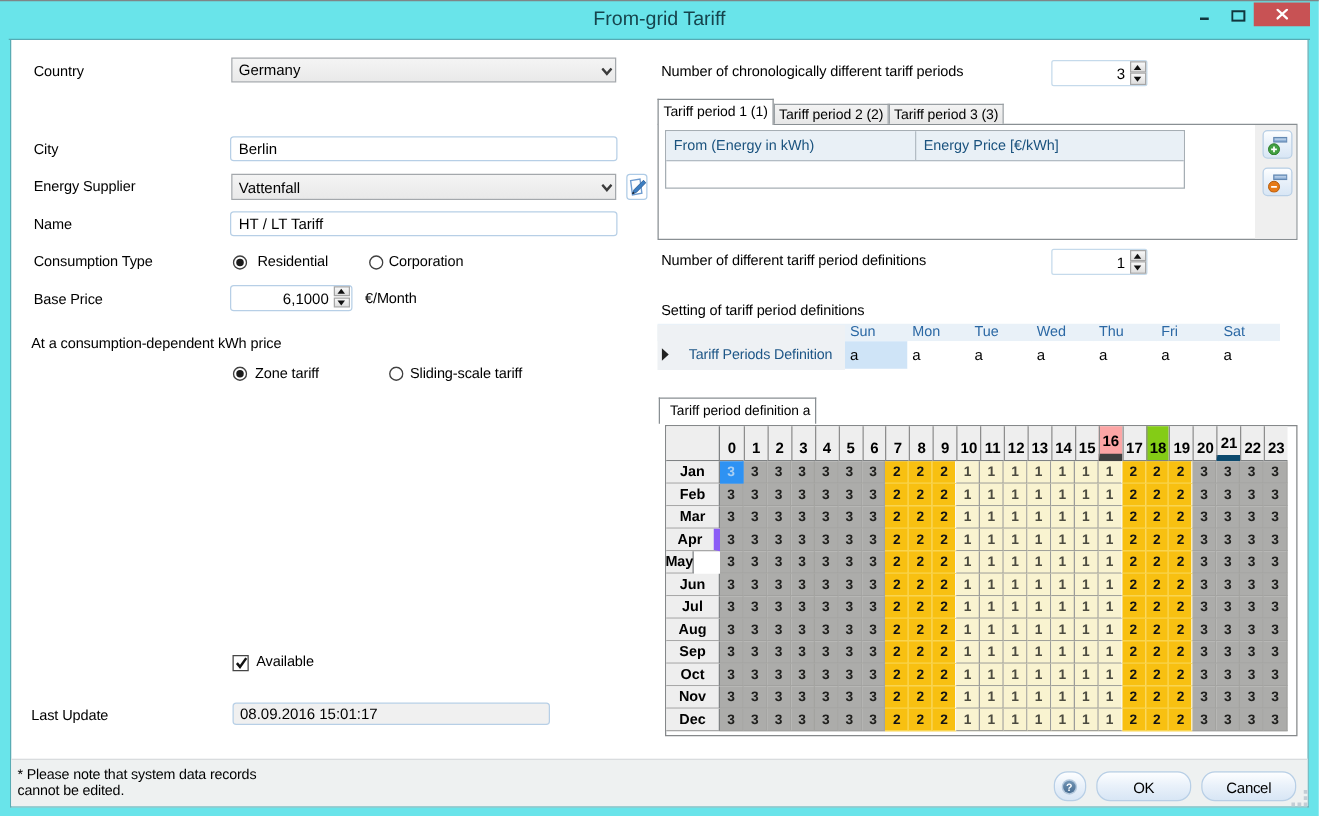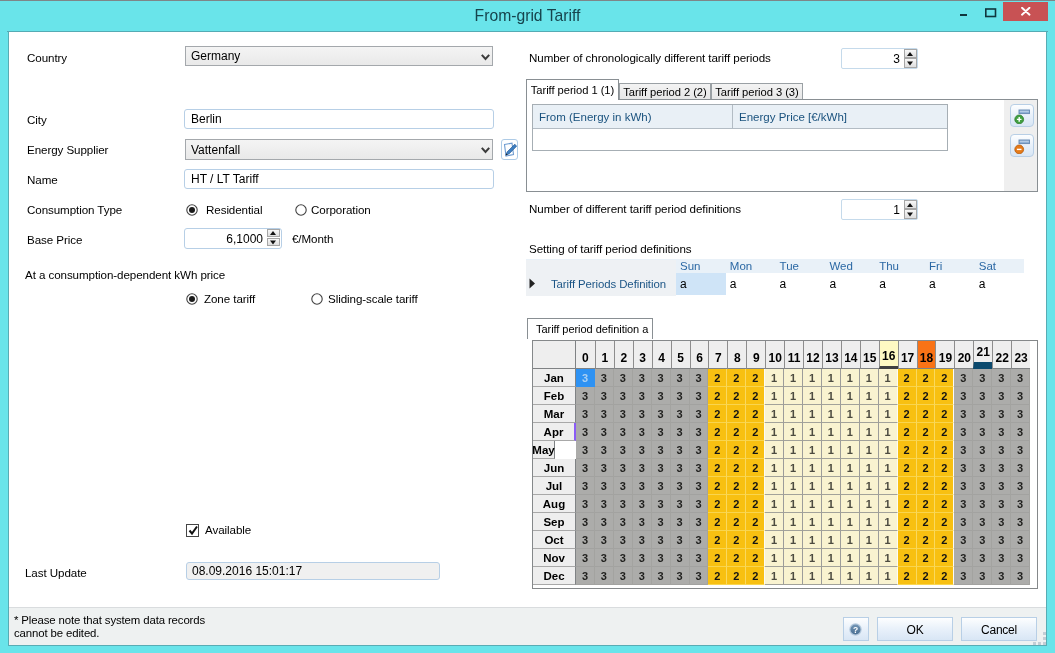--- a/index.html
+++ b/index.html
@@ -2,21 +2,21 @@
 <html><head><meta charset="utf-8">
 <style>
 *{margin:0;padding:0;box-sizing:border-box;}
 html,body{width:1055px;height:653px;overflow:hidden;}
 body{position:relative;font-family:"Liberation Sans",sans-serif;background:#69e4ea;border-top:1px solid #7e8688;}
 .abs{position:absolute;}
 .lbl{position:absolute;font-size:11.6px;letter-spacing:-0.08px;color:#000;line-height:16px;white-space:nowrap;}
 .blbl{position:absolute;font-size:11.6px;letter-spacing:-0.08px;line-height:16px;white-space:nowrap;color:#1a5784;}
 .tb{position:absolute;background:#fff;border:1px solid #b7cfe6;border-radius:3px;font-size:12px;color:#000;display:flex;align-items:center;padding-left:6px;}
 .combo{position:absolute;background:linear-gradient(180deg,#f4f4f4,#e9e9e9);border:1px solid #a4a8ac;font-size:12px;color:#000;display:flex;align-items:center;padding-left:5px;}
-.btn{position:absolute;background:linear-gradient(180deg,#fdfeff 0%,#e9f1fa 48%,#d8e6f5 100%);border:1px solid #b8cfe6;border-radius:0;font-size:12px;letter-spacing:-0.25px;color:#000;display:flex;align-items:center;justify-content:center;padding-top:2px;}
+.btn{position:absolute;background:linear-gradient(180deg,#fdfeff 0%,#e9f1fa 48%,#d8e6f5 100%);border:1px solid #b8cfe6;border-radius:11px;font-size:12px;letter-spacing:-0.25px;color:#000;display:flex;align-items:center;justify-content:center;padding-top:2px;}
 .spinbtn{position:absolute;background:linear-gradient(180deg,#f8f8f8,#dedede);border:1px solid #a6a6a6;}
 .tri-up{width:0;height:0;border-left:3.5px solid transparent;border-right:3.5px solid transparent;border-bottom:4px solid #111;position:absolute;left:50%;top:50%;transform:translate(-50%,-52%);}
 .tri-dn{width:0;height:0;border-left:3.5px solid transparent;border-right:3.5px solid transparent;border-top:4px solid #111;position:absolute;left:50%;top:50%;transform:translate(-50%,-40%);}
 .tab{position:absolute;font-size:11.2px;letter-spacing:-0.05px;color:#000;display:flex;align-items:center;justify-content:center;white-space:nowrap;}
 .tabon{background:#fff;border:1px solid #898f93;border-bottom:none;z-index:5;}
 .taboff{background:linear-gradient(180deg,#f3f3f3,#e7e7e7);border:1px solid #9aa0a4;border-bottom:none;z-index:4;}
 .cell{position:absolute;font-size:11px;font-weight:bold;display:flex;align-items:center;justify-content:center;}
 </style></head><body>
 
 <div class="abs" style="left:7px;top:30px;width:1041px;height:1px;background:#55abb4;"></div>
@@ -160,26 +160,26 @@
 <div class="cell" style="left:689.52px;top:340px;width:18.92px;height:28px;background:#eeeeee;border-left:1px solid #8d8d8d;border-bottom:1px solid #7f8284;font-size:12px;align-items:flex-end;padding-bottom:3px;">6</div>
 <div class="cell" style="left:708.44px;top:340px;width:18.92px;height:28px;background:#eeeeee;border-left:1px solid #8d8d8d;border-bottom:1px solid #7f8284;font-size:12px;align-items:flex-end;padding-bottom:3px;">7</div>
 <div class="cell" style="left:727.36px;top:340px;width:18.92px;height:28px;background:#eeeeee;border-left:1px solid #8d8d8d;border-bottom:1px solid #7f8284;font-size:12px;align-items:flex-end;padding-bottom:3px;">8</div>
 <div class="cell" style="left:746.28px;top:340px;width:18.92px;height:28px;background:#eeeeee;border-left:1px solid #8d8d8d;border-bottom:1px solid #7f8284;font-size:12px;align-items:flex-end;padding-bottom:3px;">9</div>
 <div class="cell" style="left:765.20px;top:340px;width:18.92px;height:28px;background:#eeeeee;border-left:1px solid #8d8d8d;border-bottom:1px solid #7f8284;font-size:12px;align-items:flex-end;padding-bottom:3px;">10</div>
 <div class="cell" style="left:784.12px;top:340px;width:18.92px;height:28px;background:#eeeeee;border-left:1px solid #8d8d8d;border-bottom:1px solid #7f8284;font-size:12px;align-items:flex-end;padding-bottom:3px;">11</div>
 <div class="cell" style="left:803.04px;top:340px;width:18.92px;height:28px;background:#eeeeee;border-left:1px solid #8d8d8d;border-bottom:1px solid #7f8284;font-size:12px;align-items:flex-end;padding-bottom:3px;">12</div>
 <div class="cell" style="left:821.96px;top:340px;width:18.92px;height:28px;background:#eeeeee;border-left:1px solid #8d8d8d;border-bottom:1px solid #7f8284;font-size:12px;align-items:flex-end;padding-bottom:3px;">13</div>
 <div class="cell" style="left:840.88px;top:340px;width:18.92px;height:28px;background:#eeeeee;border-left:1px solid #8d8d8d;border-bottom:1px solid #7f8284;font-size:12px;align-items:flex-end;padding-bottom:3px;">14</div>
 <div class="cell" style="left:859.80px;top:340px;width:18.92px;height:28px;background:#eeeeee;border-left:1px solid #8d8d8d;border-bottom:1px solid #7f8284;font-size:12px;align-items:flex-end;padding-bottom:3px;">15</div>
-<div class="cell" style="left:878.72px;top:340px;width:18.92px;height:28px;background:#fef9c3;border-left:1px solid #8d8d8d;border-bottom:3px solid #404040;font-size:12px;align-items:flex-end;padding-bottom:3px;">16</div>
+<div class="cell" style="left:878.72px;top:340px;width:18.92px;height:28px;background:#fca5a5;border-left:1px solid #8d8d8d;border-bottom:6px solid #404040;font-size:12px;align-items:flex-end;padding-bottom:3px;">16</div>
 <div class="cell" style="left:897.64px;top:340px;width:18.92px;height:28px;background:#eeeeee;border-left:1px solid #8d8d8d;border-bottom:1px solid #7f8284;font-size:12px;align-items:flex-end;padding-bottom:3px;">17</div>
-<div class="cell" style="left:916.56px;top:340px;width:18.92px;height:28px;background:#f97316;border-left:1px solid #8d8d8d;border-bottom:1px solid #7f8284;font-size:12px;align-items:flex-end;padding-bottom:3px;">18</div>
+<div class="cell" style="left:916.56px;top:340px;width:18.92px;height:28px;background:#84cc16;border-left:1px solid #8d8d8d;border-bottom:1px solid #7f8284;font-size:12px;align-items:flex-end;padding-bottom:3px;">18</div>
 <div class="cell" style="left:935.48px;top:340px;width:18.92px;height:28px;background:#eeeeee;border-left:1px solid #8d8d8d;border-bottom:1px solid #7f8284;font-size:12px;align-items:flex-end;padding-bottom:3px;">19</div>
 <div class="cell" style="left:954.40px;top:340px;width:18.92px;height:28px;background:#eeeeee;border-left:1px solid #8d8d8d;border-bottom:1px solid #7f8284;font-size:12px;align-items:flex-end;padding-bottom:3px;">20</div>
-<div class="cell" style="left:973.32px;top:340px;width:18.92px;height:28px;background:#eeeeee;border-left:1px solid #8d8d8d;border-bottom:7px solid #0c4a6e;font-size:12px;align-items:flex-end;padding-bottom:3px;text-align:right;">21</div>
+<div class="cell" style="left:973.32px;top:340px;width:18.92px;height:28px;background:#eeeeee;border-left:1px solid #8d8d8d;border-bottom:5px solid #0c4a6e;font-size:12px;align-items:flex-end;padding-bottom:3px;text-align:right;">21</div>
 <div class="cell" style="left:992.24px;top:340px;width:18.92px;height:28px;background:#eeeeee;border-left:1px solid #8d8d8d;border-bottom:1px solid #7f8284;font-size:12px;align-items:flex-end;padding-bottom:3px;">22</div>
 <div class="cell" style="left:1011.16px;top:340px;width:18.92px;height:28px;background:#eeeeee;border-left:1px solid #8d8d8d;border-bottom:1px solid #7f8284;font-size:12px;align-items:flex-end;padding-bottom:3px;">23</div>
 <div class="cell" style="left:533px;top:368.00px;width:43.0px;height:18.0px;background:#eeeeee;border-right:1px solid #7f8284;border-bottom:1px solid #a8a8a8;font-size:11.5px;">Jan</div>
 <div class="cell" style="left:576.00px;top:368.00px;width:18.92px;height:18.0px;background:#2e92f3;border-right:1px solid #2e92f3;border-bottom:1px solid #2e92f3;color:#aacff2;">3</div>
 <div class="cell" style="left:594.92px;top:368.00px;width:18.92px;height:18.0px;background:#acacaa;border-right:1px solid #a3a3a0;border-bottom:1px solid #a2a2a0;color:#1f1f1d;">3</div>
 <div class="cell" style="left:613.84px;top:368.00px;width:18.92px;height:18.0px;background:#acacaa;border-right:1px solid #a3a3a0;border-bottom:1px solid #a2a2a0;color:#1f1f1d;">3</div>
 <div class="cell" style="left:632.76px;top:368.00px;width:18.92px;height:18.0px;background:#acacaa;border-right:1px solid #a3a3a0;border-bottom:1px solid #a2a2a0;color:#1f1f1d;">3</div>
 <div class="cell" style="left:651.68px;top:368.00px;width:18.92px;height:18.0px;background:#acacaa;border-right:1px solid #a3a3a0;border-bottom:1px solid #a2a2a0;color:#1f1f1d;">3</div>
 <div class="cell" style="left:670.60px;top:368.00px;width:18.92px;height:18.0px;background:#acacaa;border-right:1px solid #a3a3a0;border-bottom:1px solid #a2a2a0;color:#1f1f1d;">3</div>
 <div class="cell" style="left:689.52px;top:368.00px;width:18.92px;height:18.0px;background:#acacaa;border-right:1px solid #a3a3a0;border-bottom:1px solid #a2a2a0;color:#1f1f1d;">3</div>
@@ -243,21 +243,21 @@
 <div class="cell" style="left:840.88px;top:404.00px;width:18.92px;height:18.0px;background:#f9f3d0;border-right:1px solid #9c9c9a;border-bottom:1px solid #a2a29a;color:#4c4b40;">1</div>
 <div class="cell" style="left:859.80px;top:404.00px;width:18.92px;height:18.0px;background:#f9f3d0;border-right:1px solid #9c9c9a;border-bottom:1px solid #a2a29a;color:#4c4b40;">1</div>
 <div class="cell" style="left:878.72px;top:404.00px;width:18.92px;height:18.0px;background:#f9f3d0;border-right:1px solid #fbfbf7;border-bottom:1px solid #a2a29a;color:#4c4b40;">1</div>
 <div class="cell" style="left:897.64px;top:404.00px;width:18.92px;height:18.0px;background:#f8c011;border-right:1px solid #fad95e;border-bottom:1px solid #f9d54f;color:#141414;">2</div>
 <div class="cell" style="left:916.56px;top:404.00px;width:18.92px;height:18.0px;background:#f8c011;border-right:1px solid #fad95e;border-bottom:1px solid #f9d54f;color:#141414;">2</div>
 <div class="cell" style="left:935.48px;top:404.00px;width:18.92px;height:18.0px;background:#f8c011;border-right:1px solid #fbfbf7;border-bottom:1px solid #f9d54f;color:#141414;">2</div>
 <div class="cell" style="left:954.40px;top:404.00px;width:18.92px;height:18.0px;background:#acacaa;border-right:1px solid #a3a3a0;border-bottom:1px solid #a2a2a0;color:#1f1f1d;">3</div>
 <div class="cell" style="left:973.32px;top:404.00px;width:18.92px;height:18.0px;background:#acacaa;border-right:1px solid #a3a3a0;border-bottom:1px solid #a2a2a0;color:#1f1f1d;">3</div>
 <div class="cell" style="left:992.24px;top:404.00px;width:18.92px;height:18.0px;background:#acacaa;border-right:1px solid #a3a3a0;border-bottom:1px solid #a2a2a0;color:#1f1f1d;">3</div>
 <div class="cell" style="left:1011.16px;top:404.00px;width:18.92px;height:18.0px;background:#acacaa;border-right:1px solid #a3a3a0;border-bottom:1px solid #a2a2a0;color:#1f1f1d;">3</div>
-<div class="cell" style="left:533px;top:422.00px;width:43.0px;height:18.0px;background:#eeeeee;border-right:2px solid #8b5cf6;border-bottom:1px solid #a8a8a8;font-size:11.5px;">Apr</div>
+<div class="cell" style="left:533px;top:422.00px;width:43.0px;height:18.0px;background:#eeeeee;border-right:5px solid #8b5cf6;border-bottom:1px solid #a8a8a8;font-size:11.5px;">Apr</div>
 <div class="cell" style="left:576.00px;top:422.00px;width:18.92px;height:18.0px;background:#acacaa;border-right:1px solid #a3a3a0;border-bottom:1px solid #a2a2a0;color:#1f1f1d;">3</div>
 <div class="cell" style="left:594.92px;top:422.00px;width:18.92px;height:18.0px;background:#acacaa;border-right:1px solid #a3a3a0;border-bottom:1px solid #a2a2a0;color:#1f1f1d;">3</div>
 <div class="cell" style="left:613.84px;top:422.00px;width:18.92px;height:18.0px;background:#acacaa;border-right:1px solid #a3a3a0;border-bottom:1px solid #a2a2a0;color:#1f1f1d;">3</div>
 <div class="cell" style="left:632.76px;top:422.00px;width:18.92px;height:18.0px;background:#acacaa;border-right:1px solid #a3a3a0;border-bottom:1px solid #a2a2a0;color:#1f1f1d;">3</div>
 <div class="cell" style="left:651.68px;top:422.00px;width:18.92px;height:18.0px;background:#acacaa;border-right:1px solid #a3a3a0;border-bottom:1px solid #a2a2a0;color:#1f1f1d;">3</div>
 <div class="cell" style="left:670.60px;top:422.00px;width:18.92px;height:18.0px;background:#acacaa;border-right:1px solid #a3a3a0;border-bottom:1px solid #a2a2a0;color:#1f1f1d;">3</div>
 <div class="cell" style="left:689.52px;top:422.00px;width:18.92px;height:18.0px;background:#acacaa;border-right:1px solid #a3a3a0;border-bottom:1px solid #a2a2a0;color:#1f1f1d;">3</div>
 <div class="cell" style="left:708.44px;top:422.00px;width:18.92px;height:18.0px;background:#f8c011;border-right:1px solid #fad95e;border-bottom:1px solid #f9d54f;color:#141414;">2</div>
 <div class="cell" style="left:727.36px;top:422.00px;width:18.92px;height:18.0px;background:#f8c011;border-right:1px solid #fad95e;border-bottom:1px solid #f9d54f;color:#141414;">2</div>
 <div class="cell" style="left:746.28px;top:422.00px;width:18.92px;height:18.0px;background:#f8c011;border-right:1px solid #fbfbf7;border-bottom:1px solid #f9d54f;color:#141414;">2</div>

